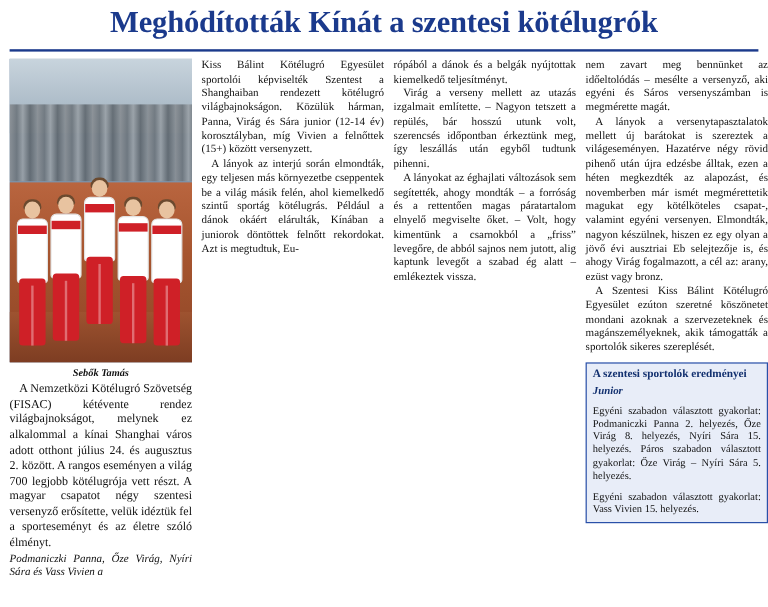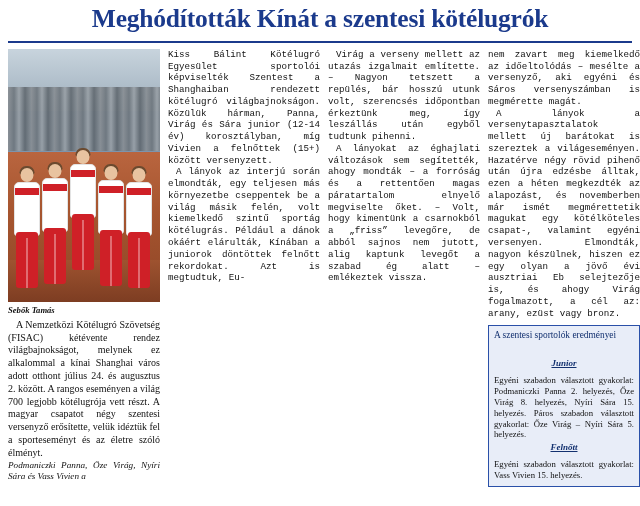--- a/index.html
+++ b/index.html
@@ -49,21 +49,20 @@
     width: 152px;
     flex: 0 0 152px;
   }
   .col-text p {
     margin: 0 0 0px 0;
     font-size: 9.2px;
     line-height: 1.28;
     text-align: justify;
     color: #111;
     text-indent: 8px;
-    font-family: Liberation Mono, monospace;
   }
   .col-text p.noindent {
     text-indent: 0;
   }
   
   .photo {
     position: relative;
     width: 152px;
     height: 253px;
     overflow: hidden;
@@ -155,20 +154,21 @@
     left: 10px; top: 6px;
     width: 2px; height: 50px;
     background: rgba(255,255,255,.35);
   }
   .photo-caption {
     font-size: 8.6px;
     font-style: italic;
     font-weight: bold;
     padding: 3px 0 4px 0;
     color: #111;
+    text-align: center;
   }
   .col-photo .lead {
     font-size: 10px;
     line-height: 1.28;
     text-align: justify;
     text-indent: 8px;
     color: #111;
     margin: 0;
   }
   .col-photo .names {
@@ -182,33 +182,31 @@
   }
   
   .resultbox {
     margin-top: 6px;
     border: 1px solid #2a50a8;
     background: #e8edf8;
     padding: 4px 5px 5px 5px;
     box-sizing: border-box;
   }
   .resultbox .rb-title {
-    font-weight: normal;
+    font-weight: bold;
     font-size: 9.4px;
     color: #12306f;
-    margin-bottom: 18px;
+    margin-bottom: 3px;
   }
   .resultbox .rb-sub {
     font-weight: bold;
     font-style: italic;
     font-size: 9px;
     color: #12306f;
-    text-decoration: underline;
     margin-top: 2px;
-    text-align: center;
   }
   .resultbox .rb-line {
     font-size: 8.7px;
     line-height: 1.24;
     text-align: justify;
     color: #111;
     margin-top: 7px;
   }
 </style>
 </head>
@@ -268,35 +266,36 @@
         </div>
       </div>
 
       <div class="photo-caption">Sebők Tamás</div>
       <p class="lead">A Nemzetközi Kötélugró Szövetség (FISAC) kétévente rendez világbajnokságot, melynek ez alkalommal a kínai Shanghai város adott otthont július 24. és augusztus 2. között. A rangos eseményen a világ 700 legjobb kötélugrója vett részt. A magyar csapatot négy szentesi versenyző erősítette, velük idéztük fel a sporteseményt és az életre szóló élményt.</p>
       <p class="names">Podmaniczki Panna, Őze Virág, Nyíri Sára és Vass Vivien a</p>
     </div>
 
     <div class="col col-text">
       <p class="noindent">Kiss Bálint Kötélugró Egyesület sportolói képviselték Szentest a Shanghaiban rendezett kötélugró világbajnokságon. Közülük hárman, Panna, Virág és Sára junior (12-14 év) korosztályban, míg Vivien a felnőttek (15+) között versenyzett.</p>
-      <p>A lányok az interjú során elmondták, egy teljesen más környezetbe cseppentek be a világ másik felén, volt kiemelkedő szintű sportág kötélugrás. Például a dánok okáért elárulták, Kínában a juniorok döntöttek felnőtt rekordokat. Azt is megtudtuk, Eu-</p>
+      <p>A lányok az interjú során elmondták, egy teljesen más környezetbe cseppentek be a világ másik felén, ahol kiemelkedő szintű sportág kötélugrás. Például a dánok okáért elárulták, Kínában a juniorok döntöttek felnőtt rekordokat. Azt is megtudtuk, Eu-</p>
     </div>
 
     <div class="col col-text">
+      <p class="noindent">rópából a dánok és a belgák nyújtottak kiemelkedő teljesítményt.</p>
       <p>Virág a verseny mellett az utazás izgalmait említette. – Nagyon tetszett a repülés, bár hosszú utunk volt, szerencsés időpontban érkeztünk meg, így leszállás után egyből tudtunk pihenni.</p>
       <p>A lányokat az éghajlati változások sem segítették, ahogy mondták – a forróság és a rettentően magas páratartalom elnyelő megviselte őket. – Volt, hogy kimentünk a csarnokból a „friss” levegőre, de abból sajnos nem jutott, alig kaptunk levegőt a szabad ég alatt – emlékeztek vissza.</p>
     </div>
 
     <div class="col col-text">
-      <p class="noindent">nem zavart meg kiemelkedő az időeltolódás – mesélte a versenyző, aki egyéni és Sáros versenyszámban is megmérette magát.</p>
+      <p class="noindent">nem zavart meg bennünket az időeltolódás – mesélte a versenyző, aki egyéni és Sáros versenyszámban is megmérette magát.</p>
       <p>A lányok a versenytapasztalatok mellett új barátokat is szereztek a világeseményen. Hazatérve négy rövid pihenő után újra edzésbe álltak, ezen a héten megkezdték az alapozást, és novemberben már ismét megmérettetik magukat egy kötélköteles csapat-, valamint egyéni versenyen. Elmondták, nagyon készülnek, hiszen ez egy olyan a jövő évi ausztriai Eb selejtezője is, és ahogy Virág fogalmazott, a cél az: arany, ezüst vagy bronz.</p>
+      <p>A Szentesi Kiss Bálint Kötélugró Egyesület ezúton szeretné köszönetet mondani azoknak a szervezeteknek és magánszemélyeknek, akik támogatták a sportolók sikeres szereplését.</p>
 
       <div class="resultbox">
         <div class="rb-title">A szentesi sportolók eredményei</div>
         <div class="rb-sub">Junior</div>
         <div class="rb-line">Egyéni szabadon választott gyakorlat: Podmaniczki Panna 2. helyezés, Őze Virág 8. helyezés, Nyíri Sára 15. helyezés. Páros szabadon választott gyakorlat: Őze Virág – Nyíri Sára 5. helyezés.</div>
-        <div class="rb-sub">Felnőtt</div>
         <div class="rb-line">Egyéni szabadon választott gyakorlat: Vass Vivien 15. helyezés.</div>
       </div>
     </div>
 
   </div>
 </div>
 
 </body></html>

